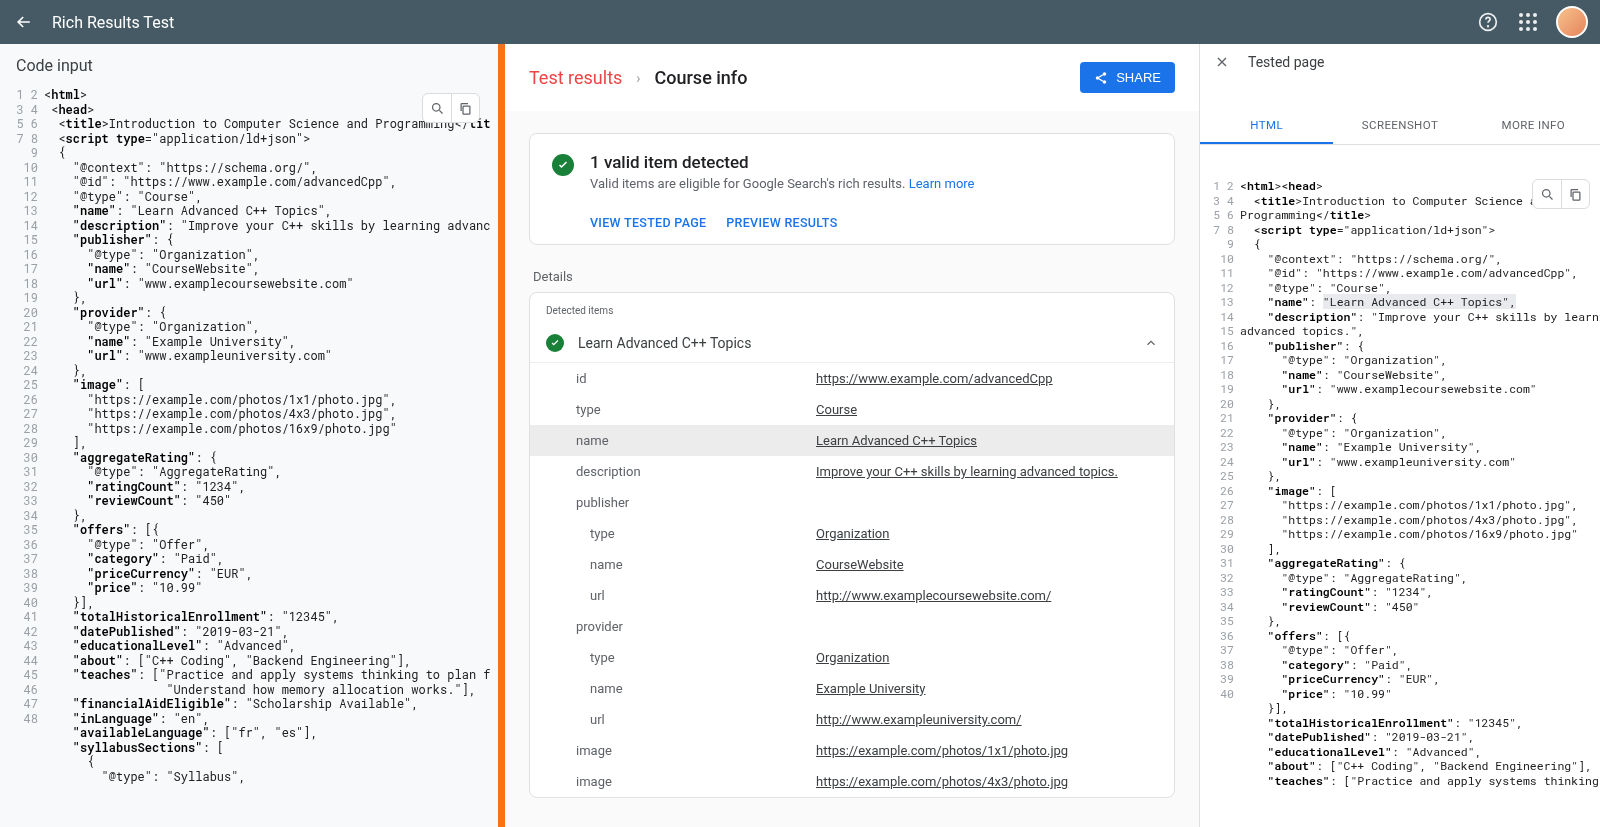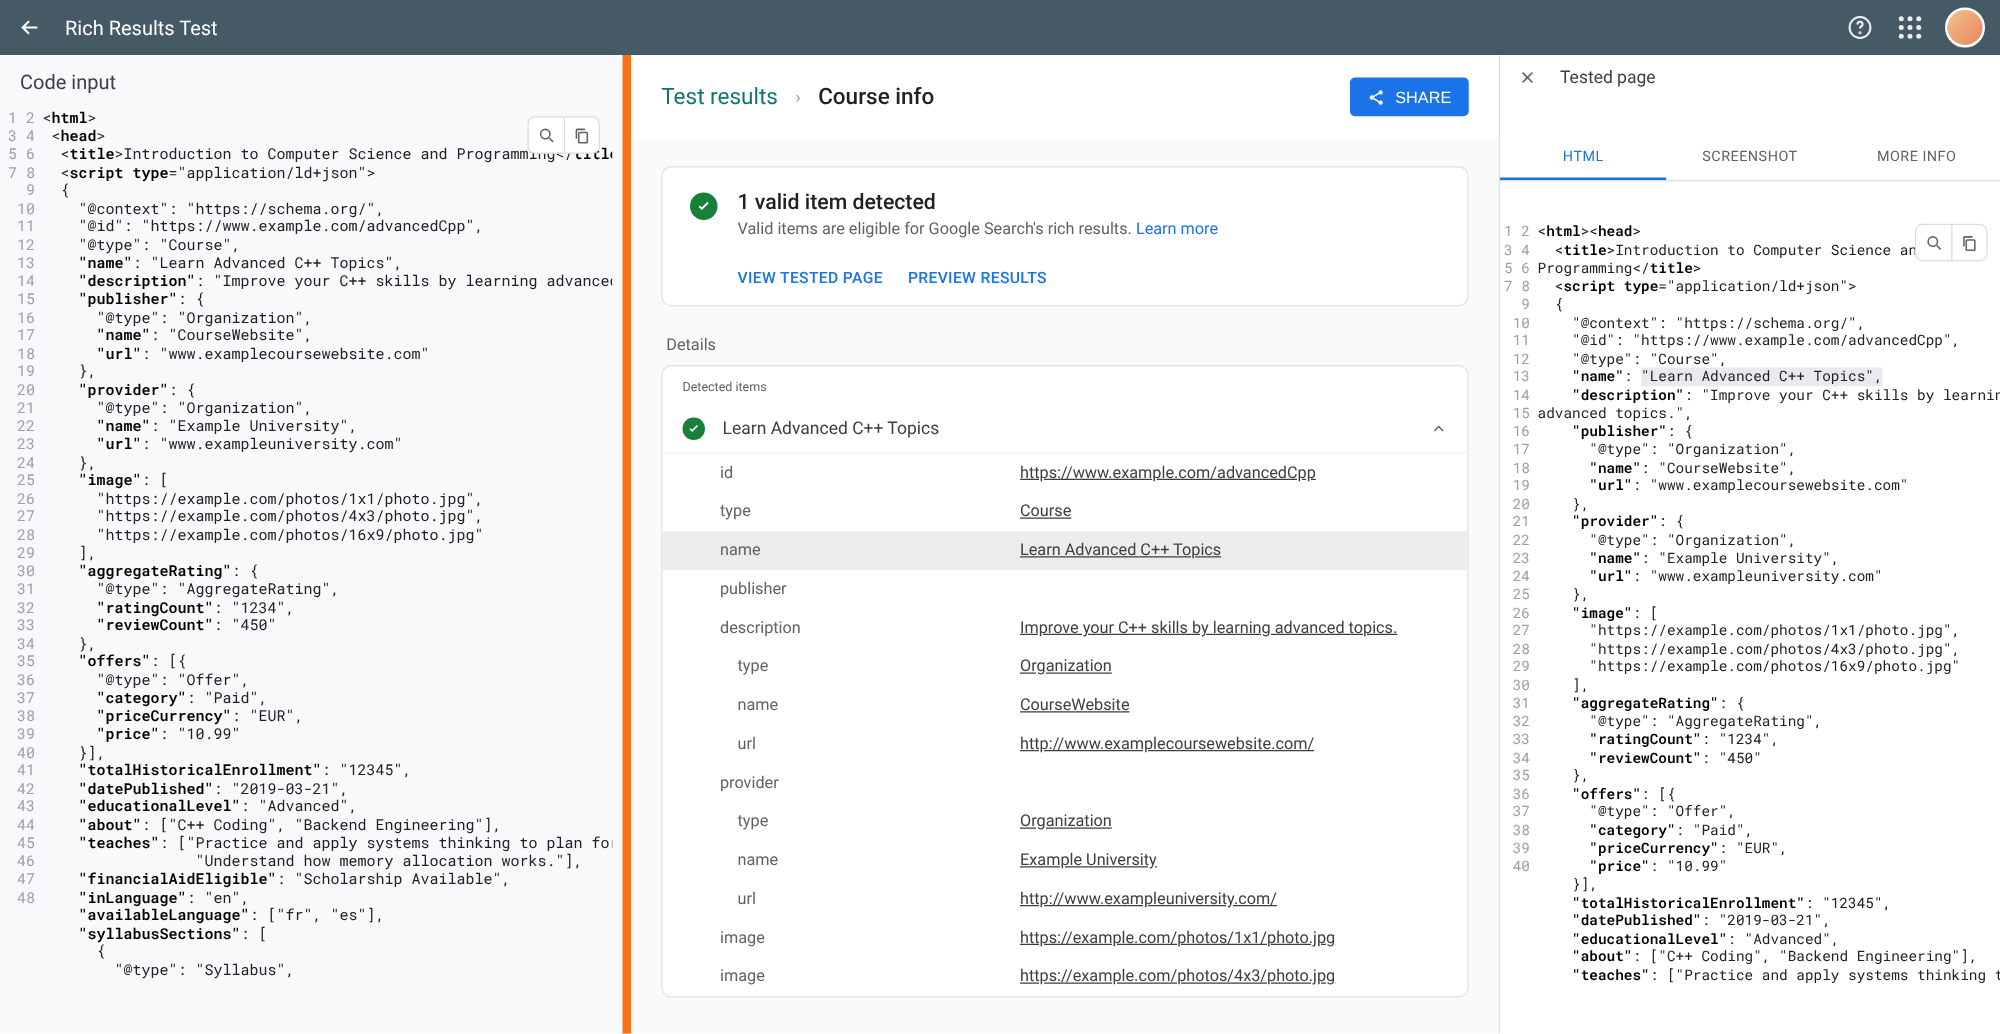--- a/index.html
+++ b/index.html
@@ -16,29 +16,29 @@
 .avatar { width: 32px; height: 32px; border-radius: 50%; background: linear-gradient(135deg,#f6c28b,#e7845d); border: 2px solid #fff; }
 
 
 .main { display: flex; height: calc(100vh - 44px); }
 .left-pane { width: 505px; background: #f8f9fa; display: flex; flex-direction: column; border-right: 7px solid #f97316; }
 .left-pane .pane-title { padding: 12px 16px; font-size: 16px; color: #3c4043; }
 .code-wrap { flex: 1; position: relative; overflow: hidden; padding-right: 8px; }
 .code-tools { position: absolute; top: 6px; right: 18px; display: flex; gap: 0; border: 1px solid #dadce0; border-radius: 6px; background: #fff; z-index: 5; }
 .code-tools .tbtn { width: 28px; height: 28px; display: flex; align-items: center; justify-content: center; cursor: pointer; color: #5f6368; }
 .code-tools .tbtn + .tbtn { border-left: 1px solid #dadce0; }
-.code-block { display: flex; font-family: 'Roboto Mono', Menlo, monospace; font-size: 12px; line-height: 14.5px; height: 100%; overflow: hidden; }
+.code-block { display: flex; font-family: 'Roboto Mono', Menlo, monospace; font-size: 12px; line-height: 14.5px; height: 100%; overflow: hidden; padding-left: 10px; }
 .gutter { width: 34px; text-align: right; color: #9aa0a6; padding-right: 6px; user-select: none; }
 .code-lines { flex: 1; white-space: pre; color: #202124; overflow: hidden; }
 .k { font-weight: 600; color: #000; }
 
 
 .center-pane { flex: 1; min-width: 0; background: #fafafa; border-right: 1px solid #e0e0e0; overflow-y: auto; }
 .breadcrumb { display: flex; align-items: center; padding: 18px 24px; gap: 14px; background: #fff; }
-.breadcrumb .bc1 { color: #0f766e; font-size: 18px; }
+.breadcrumb .bc1 { color: #ef4444; font-size: 18px; }
 .breadcrumb .chev { color: #9aa0a6; }
 .breadcrumb .bc2 { color: #202124; font-size: 18px; font-weight: 500; }
 .share-btn { margin-left: auto; background: #1a73e8; color: #fff; border: none; padding: 8px 14px; border-radius: 4px; font-size: 13px; font-weight: 500; display: flex; align-items: center; gap: 8px; cursor: pointer; }
 .center-body { padding: 0 24px 24px; }
 .summary-card { background: #fff; border: 1px solid #e0e0e0; border-radius: 8px; padding: 18px 22px 0; margin-top: 22px; }
 .summary-top { display: flex; gap: 16px; align-items: flex-start; }
 .check-circle { width: 22px; height: 22px; border-radius: 50%; background: #188038; display: flex; align-items: center; justify-content: center; flex-shrink: 0; margin-top: 2px; }
 .check-circle svg { width: 12px; height: 12px; }
 .summary-title { font-size: 17px; color: #202124; font-weight: 500; margin-bottom: 4px; }
 .summary-sub { font-size: 13px; color: #5f6368; }
@@ -289,27 +289,27 @@
               <div class="v-col">https://www.example.com/advancedCpp</div>
             </div>
             <div class="kv-row">
               <div class="k-col">type</div>
               <div class="v-col">Course</div>
             </div>
             <div class="kv-row hl">
               <div class="k-col">name</div>
               <div class="v-col">Learn Advanced C++ Topics</div>
             </div>
+            <div class="kv-row">
+              <div class="k-col">description</div>
+              <div class="v-col">Improve your C++ skills by learning advanced topics.</div>
+            </div>
             <div class="kv-row section">
               <div class="k-col">publisher</div>
               <div class="v-col"></div>
-            </div>
-            <div class="kv-row">
-              <div class="k-col">description</div>
-              <div class="v-col">Improve your C++ skills by learning advanced topics.</div>
             </div>
             <div class="kv-row indent">
               <div class="k-col">type</div>
               <div class="v-col">Organization</div>
             </div>
             <div class="kv-row indent">
               <div class="k-col">name</div>
               <div class="v-col">CourseWebsite</div>
             </div>
             <div class="kv-row indent">

